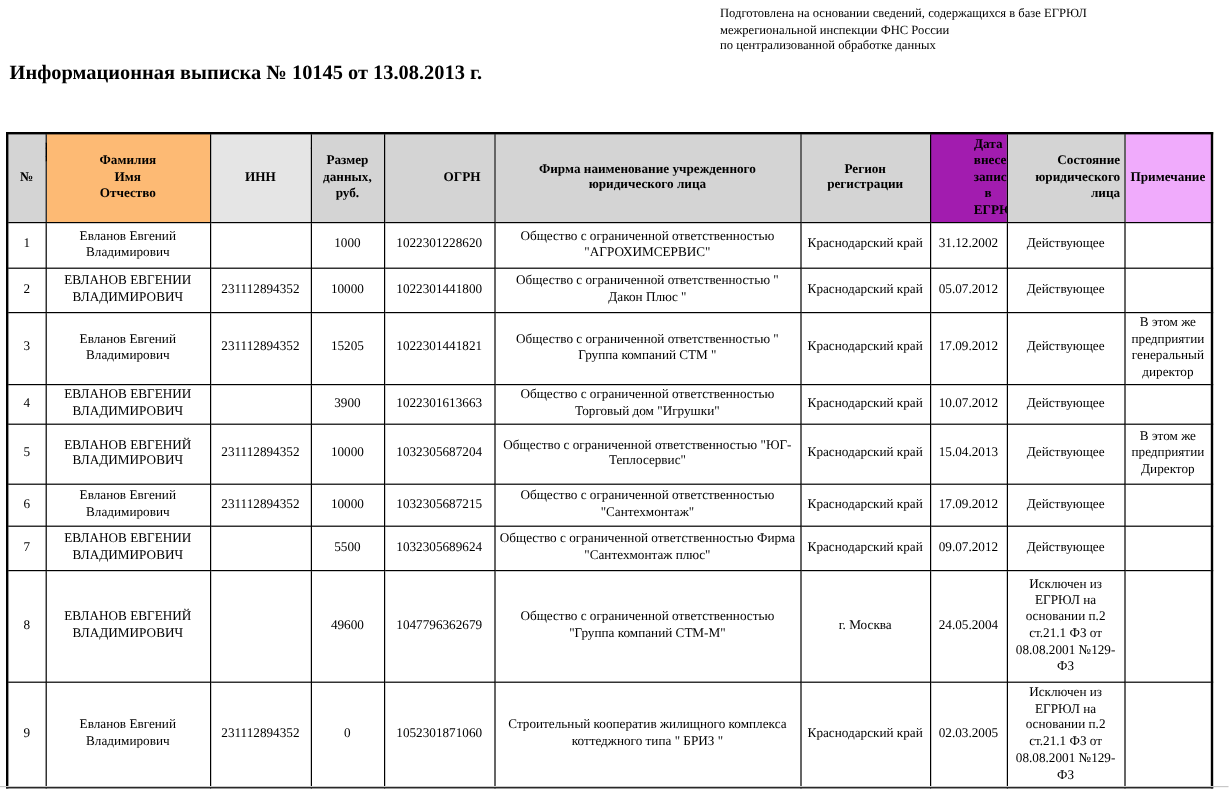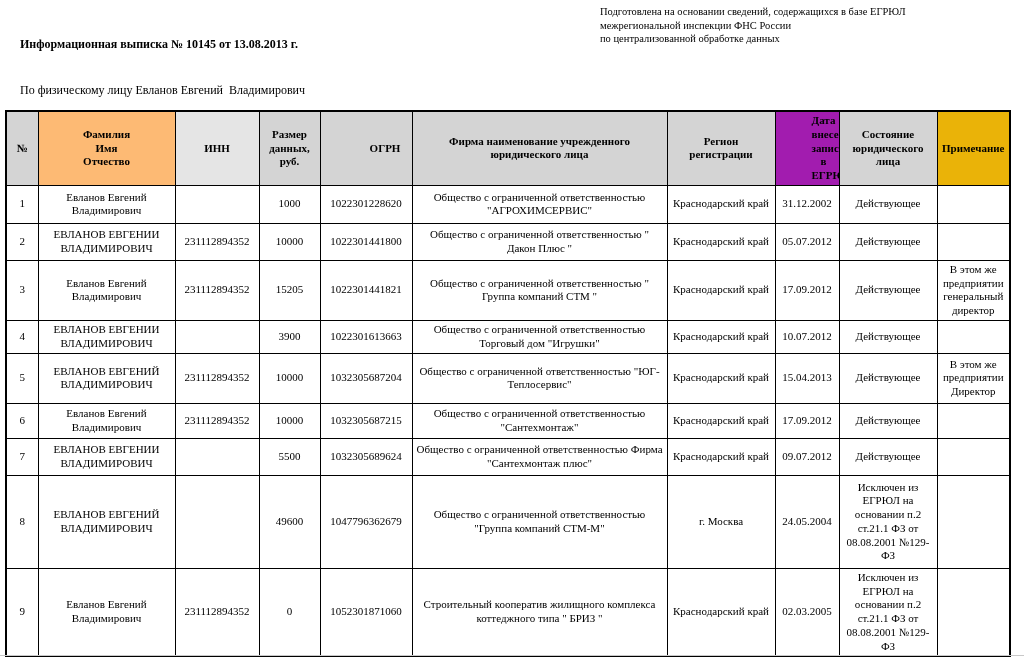--- a/index.html
+++ b/index.html
@@ -11,24 +11,24 @@
     position: relative;
     width: 1024px;
     height: 660px;
     background: #ffffff;
     font-family: "Liberation Serif", "DejaVu Serif", serif;
     color: #000000;
     overflow: hidden;
   }
   .top-left {
     position: absolute;
-    left: 20px;
+    left: 8px;
     top: 6px;
     width: 560px;
-    font-size: 12px;
+    font-size: 17px;
     line-height: 1.28;
     white-space: pre-wrap;
   }
   .top-left .line1 { font-weight: bold; }
   .top-right {
     position: absolute;
     left: 600px;
     top: 5px;
     width: 410px;
     font-size: 10.5px;
@@ -128,24 +128,24 @@
 руб.</th>
         <th style="background: rgb(212, 212, 212); padding-left: 41px;">ОГРН</th>
         <th style="background: rgb(212, 212, 212);">Фирма наименование учрежденного
 юридического лица</th>
         <th style="background: rgb(212, 212, 212);">Регион
 регистрации</th>
         <th style="background: #a21caf; padding-left: 36px;">Дата
 внесения
 записи в
 ЕГРЮЛ</th>
-        <th style="background: rgb(212, 212, 212);">Состояние
+        <th style="background: rgb(212, 212, 212); text-align: right;">Состояние
 юридического
 лица</th>
-        <th style="background: #eab308; margin-top: 32px;">Примечание</th>
+        <th style="background: #f0abfc; margin-top: 32px;">Примечание</th>
       </tr>
     </thead>
     <tbody id="table-body">
         <tr>
     <td>1</td>
     <td>Евланов Евгений Владимирович</td>
     <td></td>
     <td>1000</td>
     <td>1022301228620</td>
     <td>Общество с ограниченной ответственностью "АГРОХИМСЕРВИС"</td>

